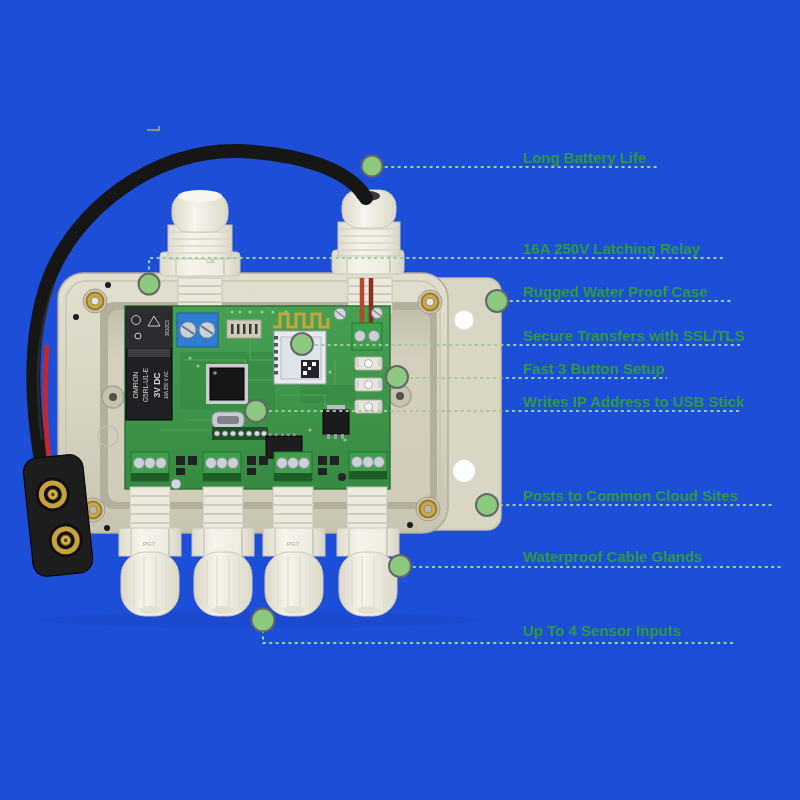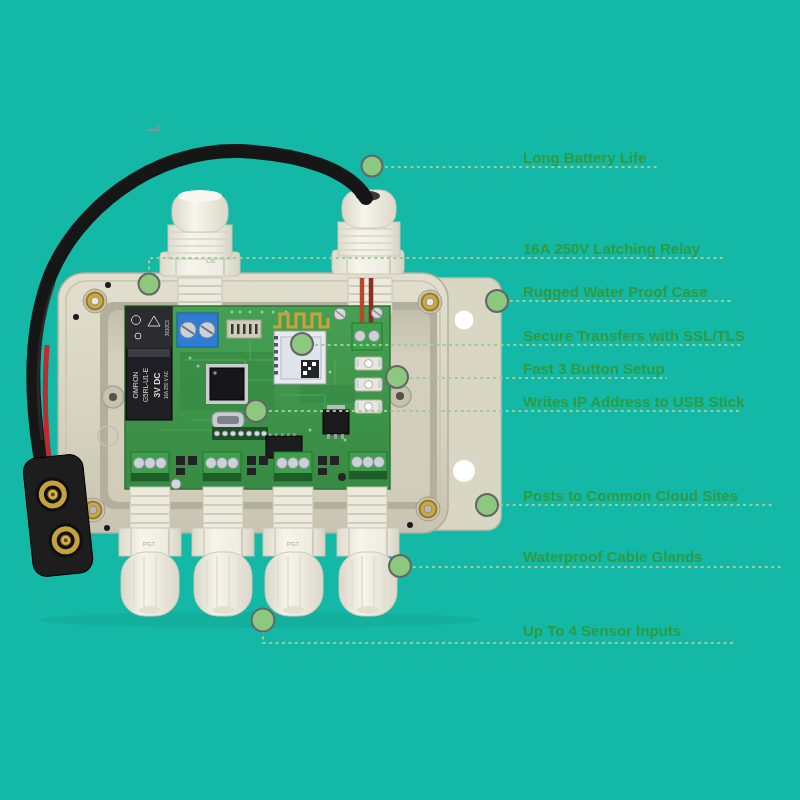--- a/index.html
+++ b/index.html
@@ -1,17 +1,17 @@
 <!DOCTYPE html>
 <html><head>
 <meta charset="utf-8">
 <style>
   html,body{margin:0;padding:0;background:#ffffff;}
   .stage{
-    position:relative;width:800px;height:800px;background:#14b8a6;overflow:hidden;
+    position:relative;width:800px;height:800px;background:#1d4ed8;overflow:hidden;
     font-family:"Liberation Sans",sans-serif;
   }
   svg{display:block;}
   .callout-label{
     font-family:"Liberation Sans",sans-serif;
     font-weight:bold;
     font-size:15px;
     fill:#2e9b41;
   }
   .leader{

